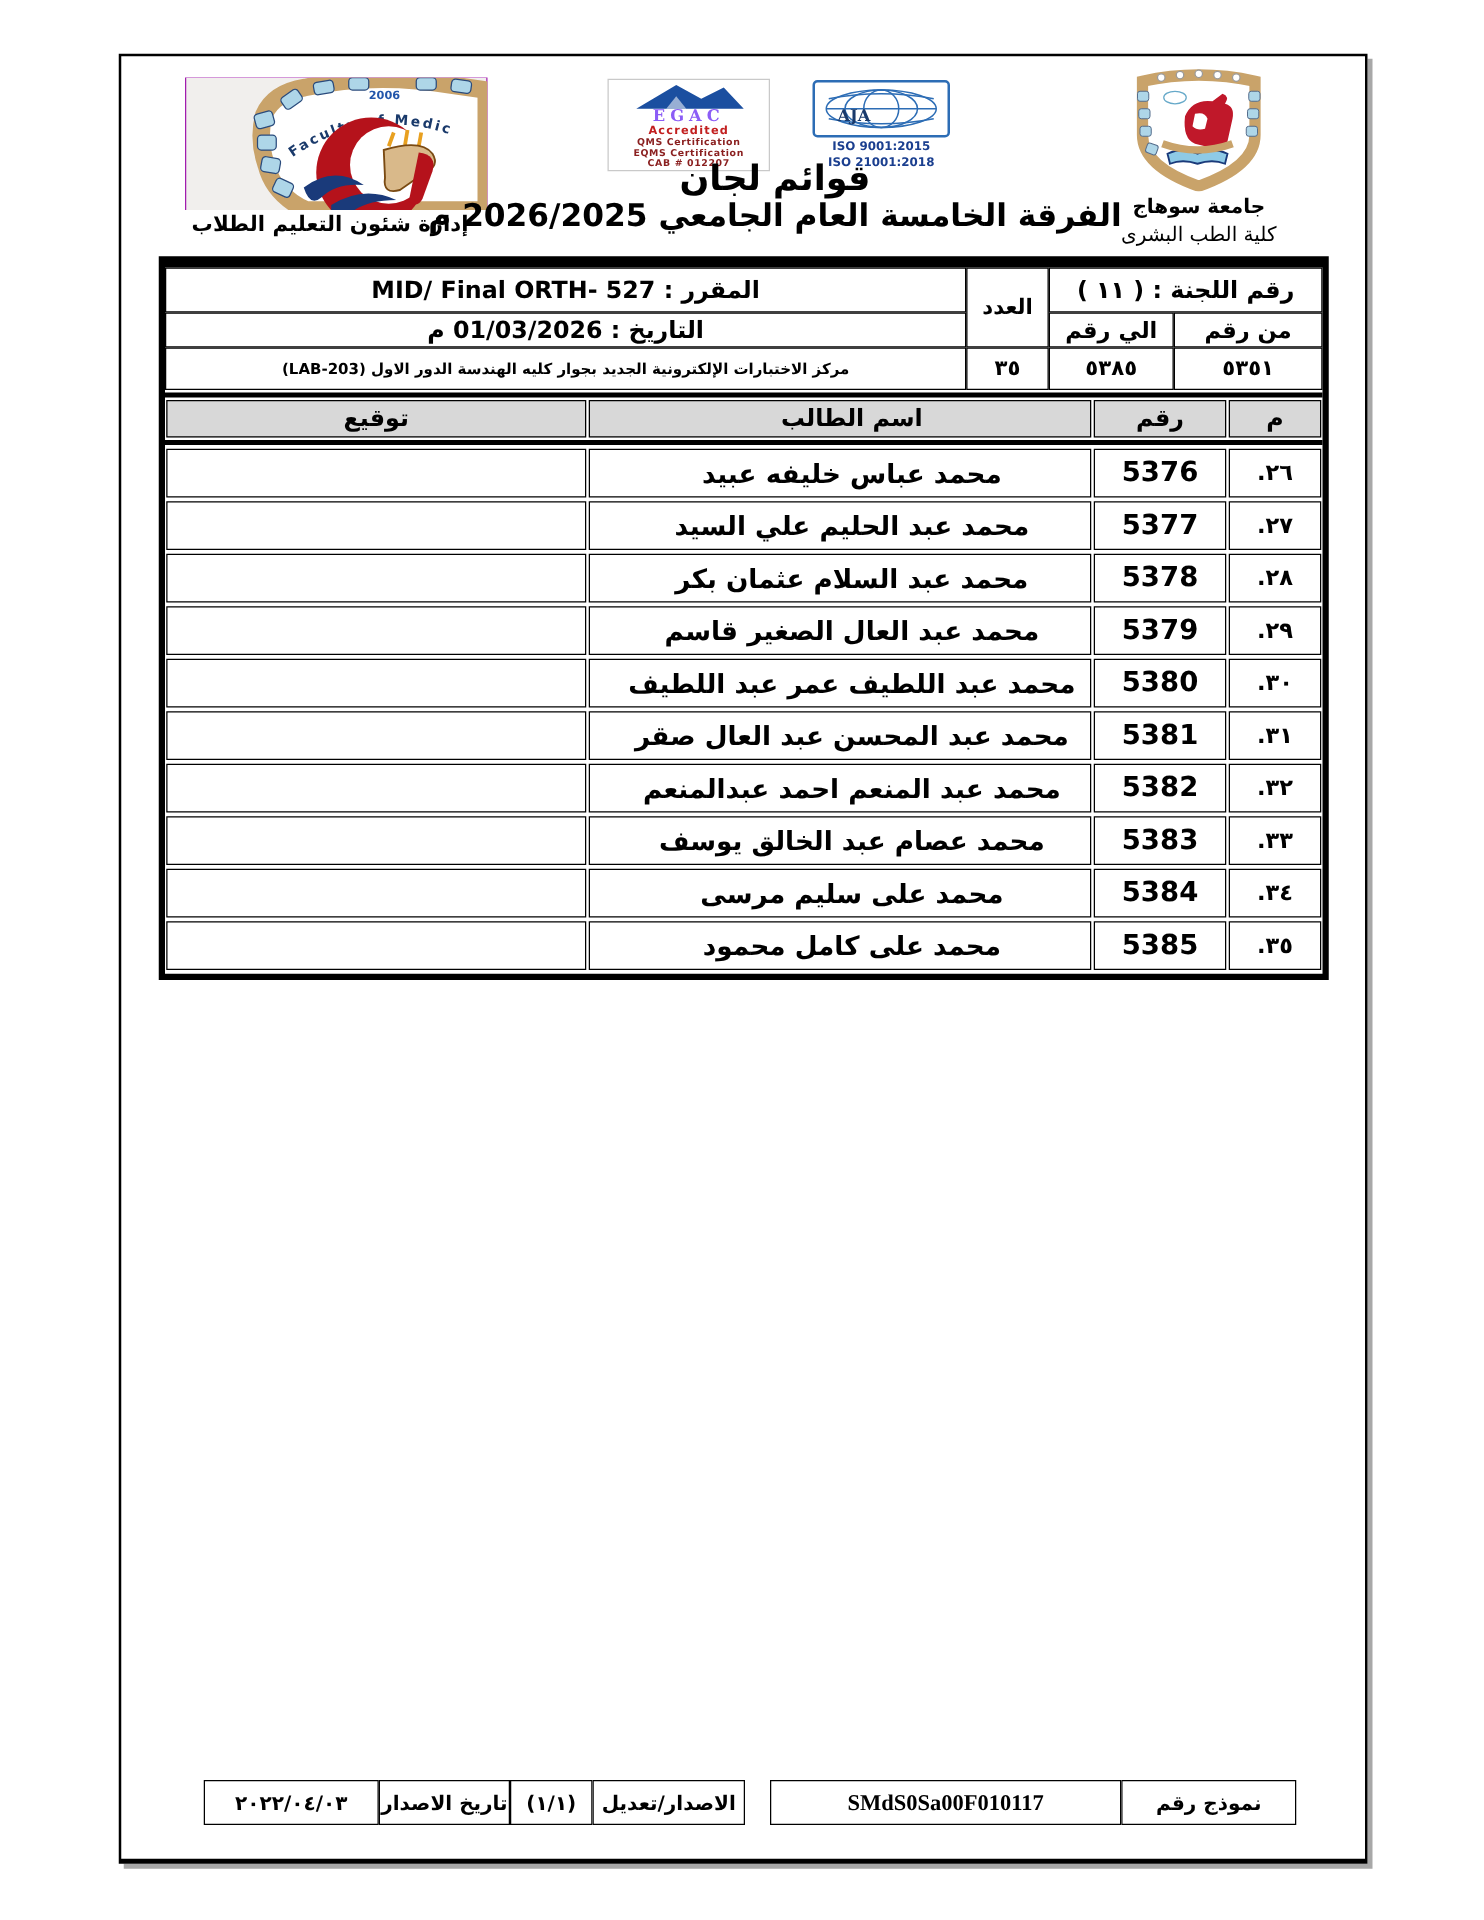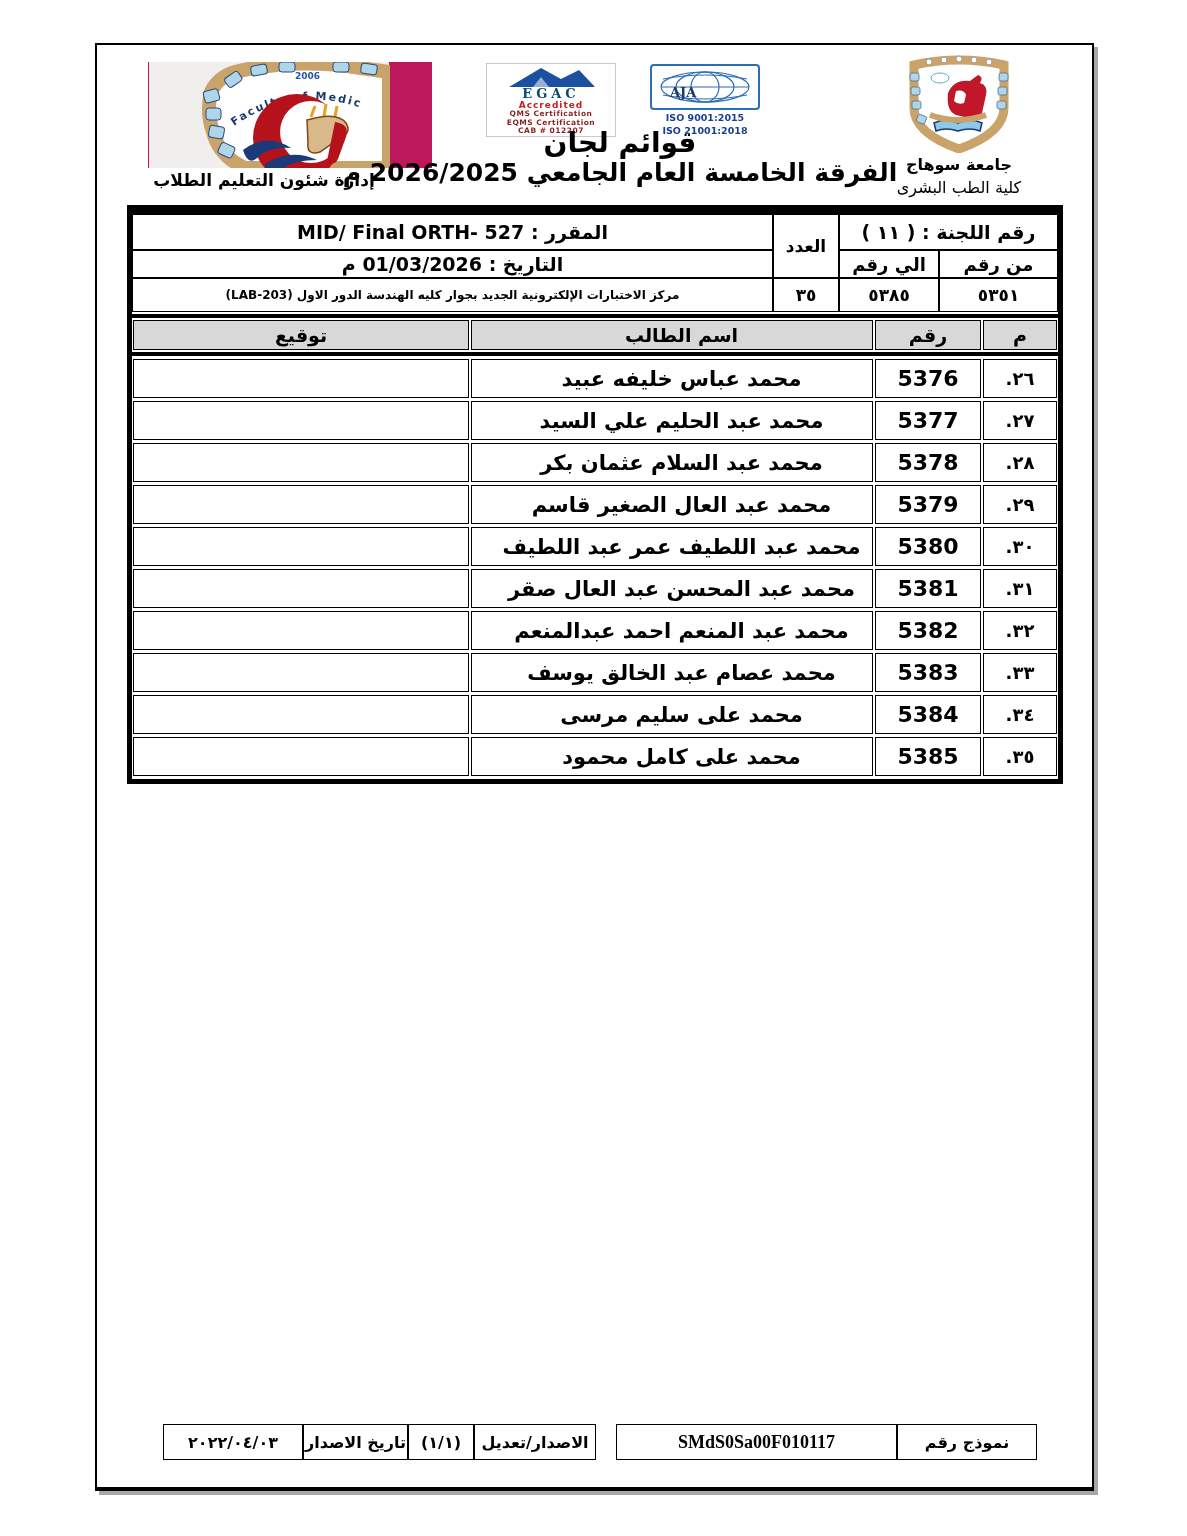--- a/index.html
+++ b/index.html
@@ -6,29 +6,29 @@
   body{
     width:1187px;height:1536px;position:relative;background:#fff;
     font-family:"DejaVu Sans",sans-serif;color:#000;overflow:hidden;
   }
   .page-frame{
     position:absolute;left:95px;top:43px;width:995px;height:1442px;
     border:2px solid #000;border-bottom-width:4px;background:#fff;
     box-shadow:4px 4px 0 #a8a8a8;
   }
   
-  .faculty-logo{position:absolute;left:148px;top:62px;width:284px;height:106px;
-    background:#be185d;overflow:hidden;}
+  .faculty-logo{position:absolute;left:148px;top:62px;width:242px;height:106px;
+    background:#a21caf;overflow:hidden;}
   .faculty-caption{position:absolute;left:128px;top:170px;width:272px;text-align:center;
     font-weight:bold;font-size:17px;direction:rtl;}
   .egac-box{position:absolute;left:486px;top:63px;width:128px;height:72px;
     border:1px solid #c9c9c9;background:#fff;display:flex;flex-direction:column;
     align-items:center;justify-content:flex-start;}
   .egac-name{font-family:"DejaVu Serif",serif;font-weight:bold;font-size:13px;
-    letter-spacing:4px;color:#0c4a6e;line-height:12px;}
+    letter-spacing:4px;color:#8b5cf6;line-height:12px;}
   .egac-acc{font-weight:bold;font-size:9px;color:#c21f1f;line-height:10px;letter-spacing:1px;}
   .egac-small{font-weight:bold;font-size:7.5px;color:#8a1f1f;line-height:8.5px;letter-spacing:0.5px;}
   .aja-wrap{position:absolute;left:650px;top:64px;width:110px;}
   .aja-box{width:106px;height:42px;border:2px solid #2d6db5;border-radius:4px;
     display:flex;align-items:center;justify-content:center;background:#fff;}
   .aja-iso{font-weight:bold;font-size:9.5px;color:#1b3f8f;text-align:center;line-height:11px;margin-top:2px;}
   .title-1{position:absolute;left:440px;top:126px;width:360px;text-align:center;
     font-weight:bold;font-size:28px;direction:rtl;white-space:nowrap;}
   .title-2{position:absolute;left:320px;top:158px;width:600px;text-align:center;
     font-weight:bold;font-size:25px;direction:rtl;white-space:nowrap;}

